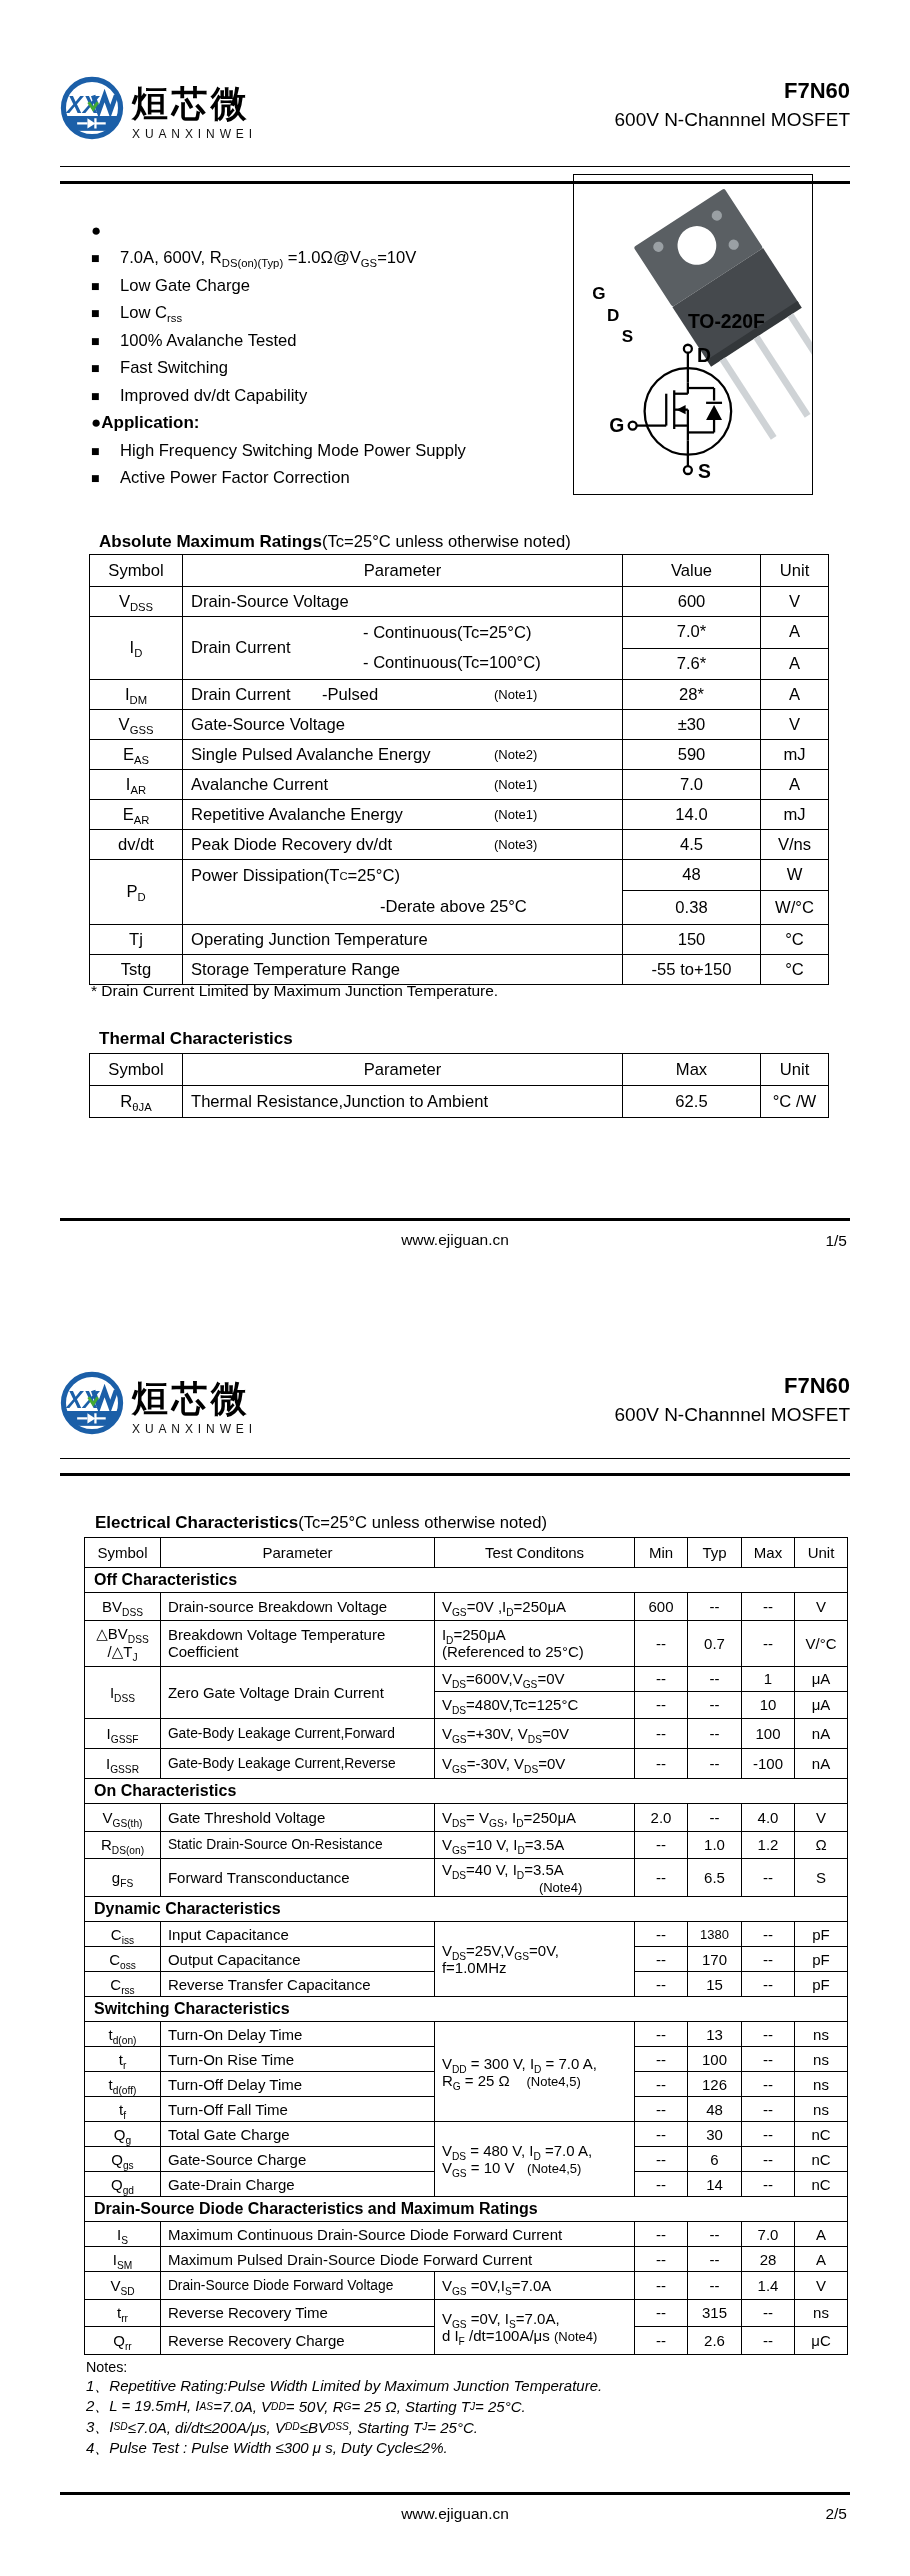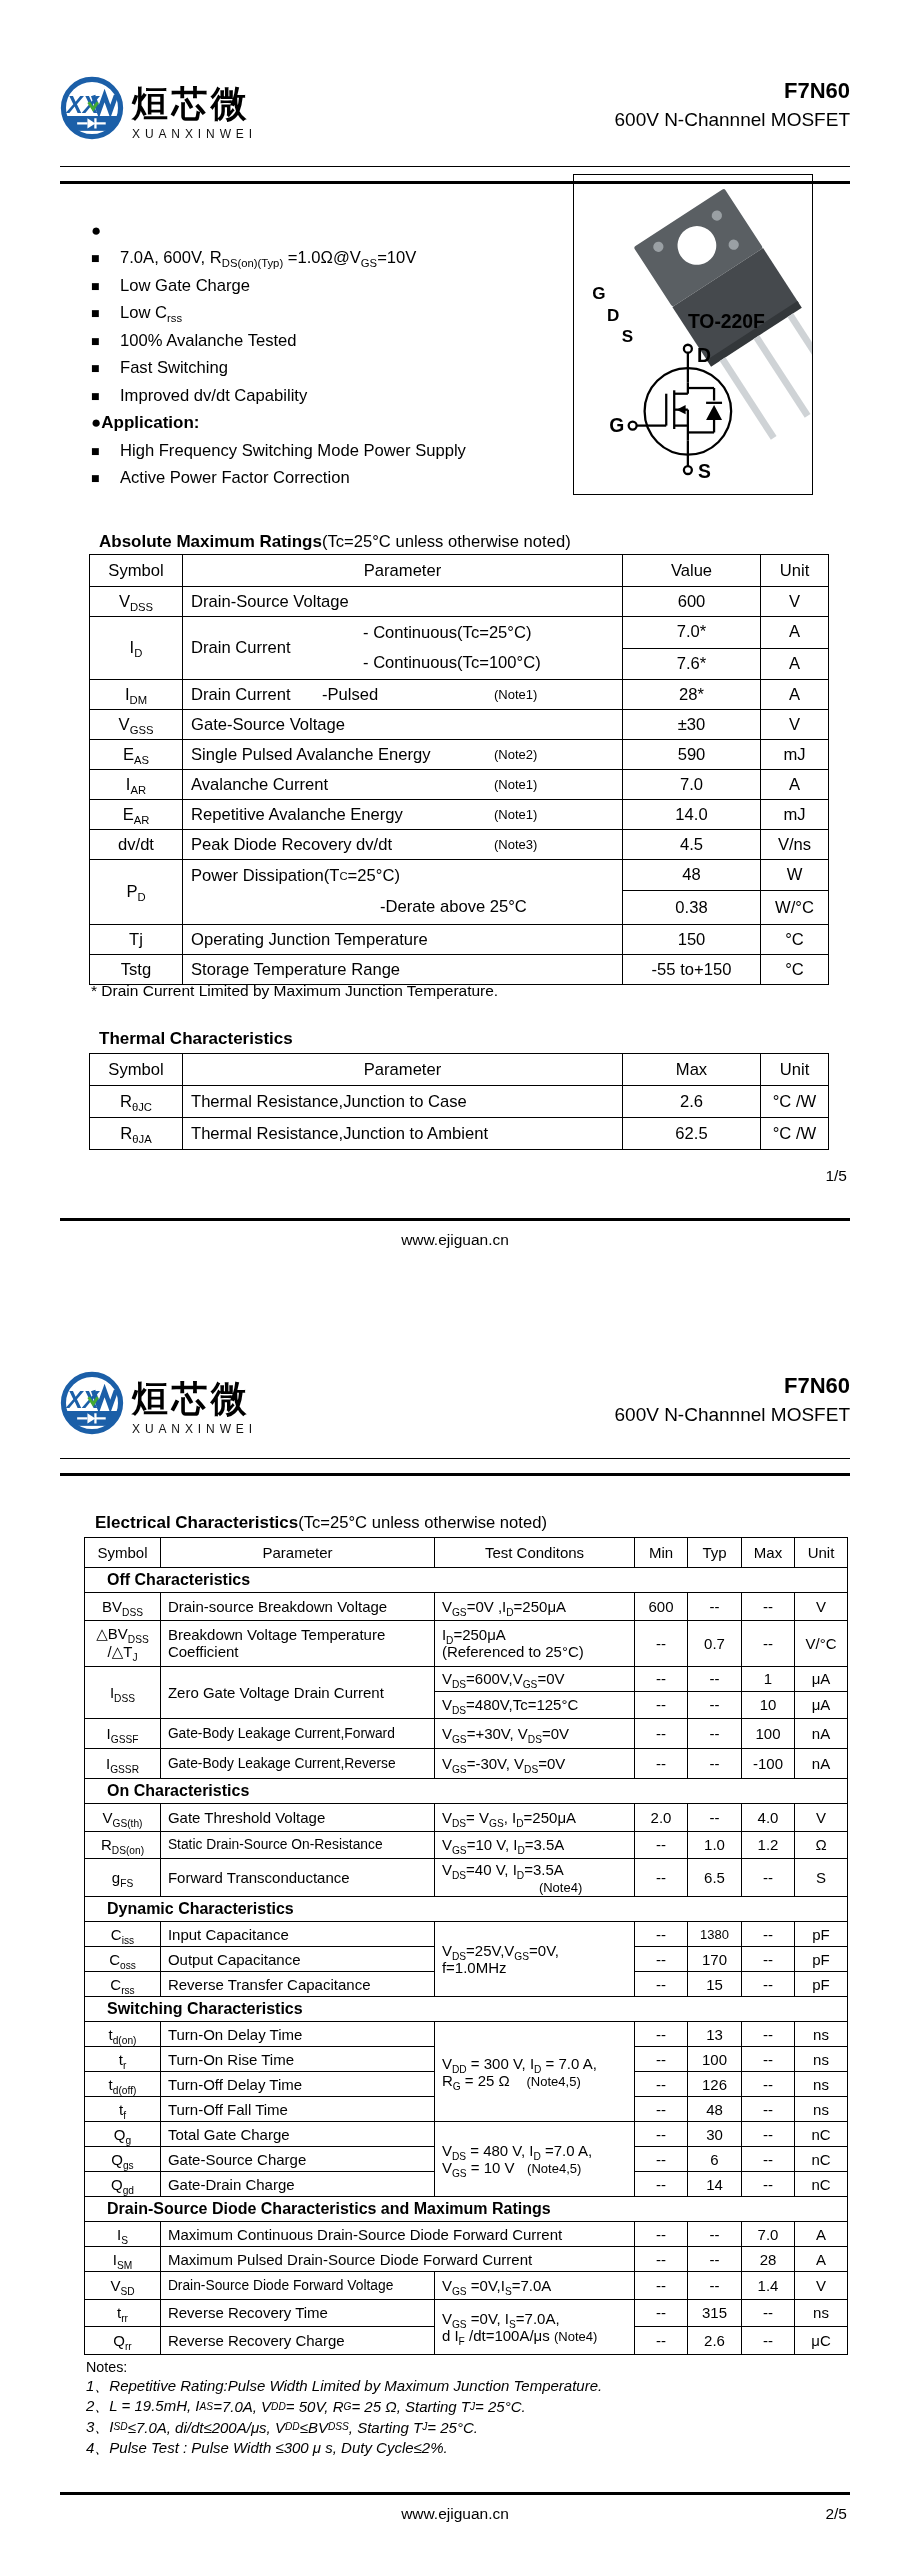--- a/index.html
+++ b/index.html
@@ -33,21 +33,21 @@
   
   table{border-collapse:collapse;table-layout:fixed;}
   td{border:1.1px solid #000;vertical-align:middle;overflow:hidden;}
   .t1{position:absolute;left:89px;width:740px;font-size:16.6px;}
   .t1 td{text-align:center;}
   .t1 td.param{text-align:left;padding-left:8px;}
   .t2{position:absolute;left:84px;width:763px;font-size:15px;}
   .t2 td{text-align:center;padding:0 1.1px;}
   .t2 td.param{text-align:left;padding-left:6.9px;}
   .t2 td.cond{text-align:left;padding-left:6.9px;}
-  .t2 td.sechdr{text-align:left;font-weight:bold;font-size:16px;padding-left:22px;}
+  .t2 td.sechdr{text-align:left;font-weight:bold;font-size:16px;padding-left:9px;}
   .hrow td{border-bottom-width:1.7px;}
   .outer{border:1.7px solid #000;}
   .nt{font-size:13px;}
   .pn{display:grid;grid-template-columns:303px 1fr;align-items:center;}
   .pn3{display:grid;grid-template-columns:131px 172px 1fr;align-items:center;}
   .id-split{display:flex;align-items:center;}
   .id-label{width:172px;}
   .id-conds div{height:30px;display:flex;align-items:center;}
   .pd1{height:30px;display:flex;align-items:center;}
   .pd2{height:32px;display:flex;align-items:center;padding-left:189px;}
@@ -333,37 +333,31 @@
         <col style="width:68px">
       </colgroup>
     <tbody>
         <tr class="hrow" style="height:32px">
       <td>Symbol</td>
       <td>Parameter</td>
       <td>Max</td>
       <td>Unit</td>
     </tr>
     <tr style="height:32px">
-      <td>R<sub>θJC</sub></td>
-      <td class="param">Thermal Resistance,Junction to Case</td>
-      <td>2.6</td>
-      <td>°C /W</td>
-    </tr>
-    <tr style="height:32px">
       <td>R<sub>θJA</sub></td>
       <td class="param">Thermal Resistance,Junction to Ambient</td>
       <td>62.5</td>
       <td>°C /W</td>
     </tr>
   </tbody>
     </table>
 
   <div class="f-rule" style="top:1218px;"></div>
   <div class="f-site" style="top:1231px;">www.ejiguan.cn</div>
-  <div class="f-page" style="top:1167px;">1/5</div>
+  <div class="f-page" style="top:1232px;">1/5</div>
 </div>
 
 <div class="page">
 
   <div class="hdr" style="top:83px;">
     <div class="logo">
       <svg width="64" height="64" viewBox="0 0 112 112">
         <defs>
             <clipPath id="lc2">
               <circle cx="56" cy="56" r="50"></circle>

